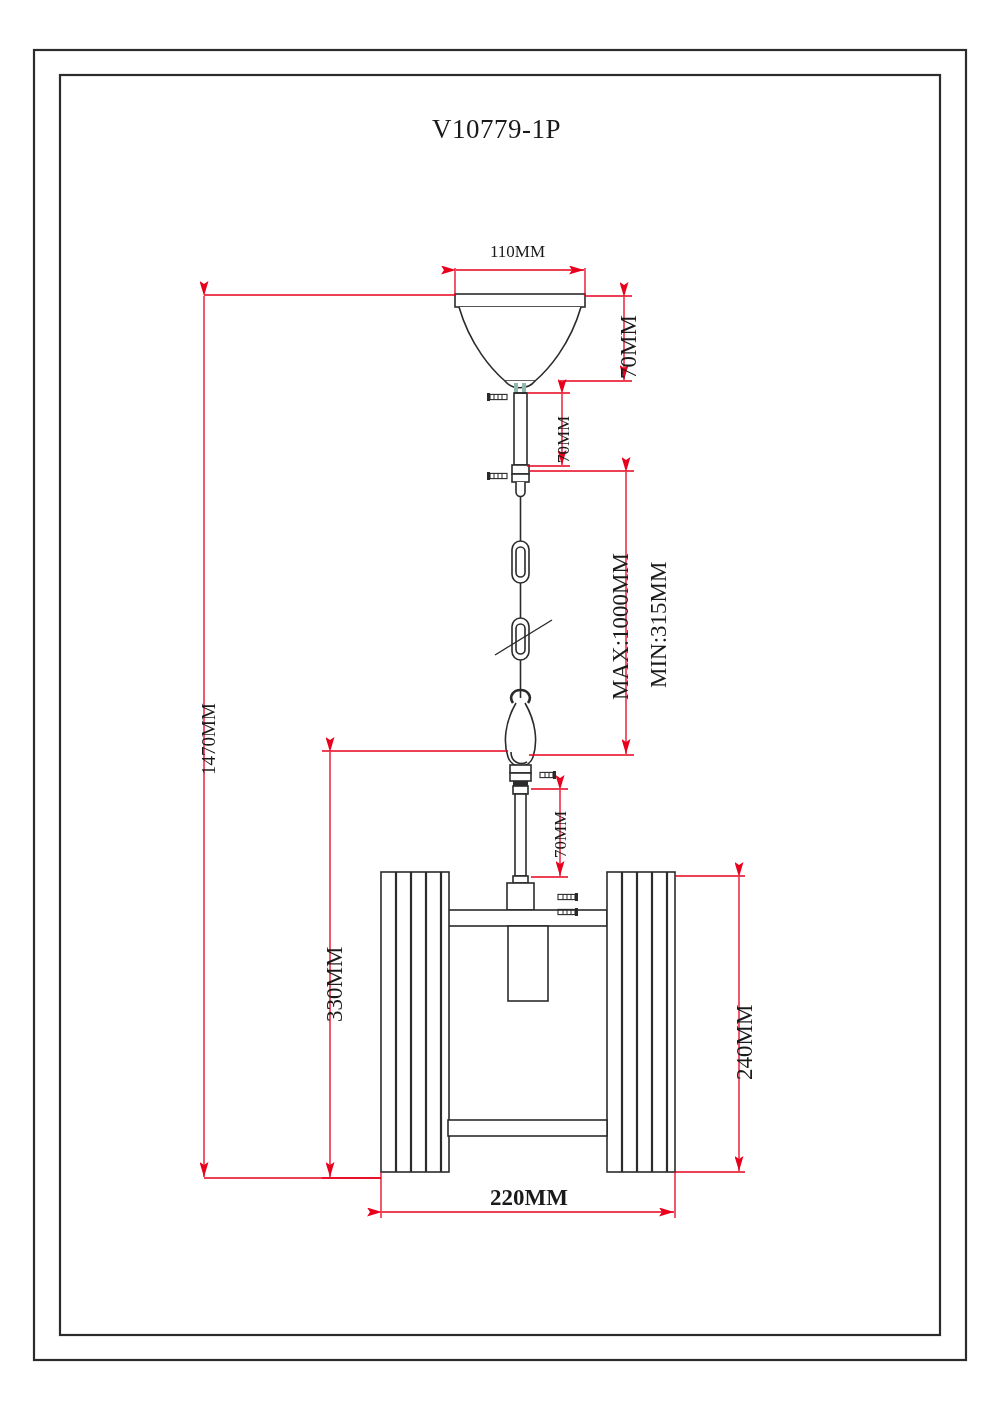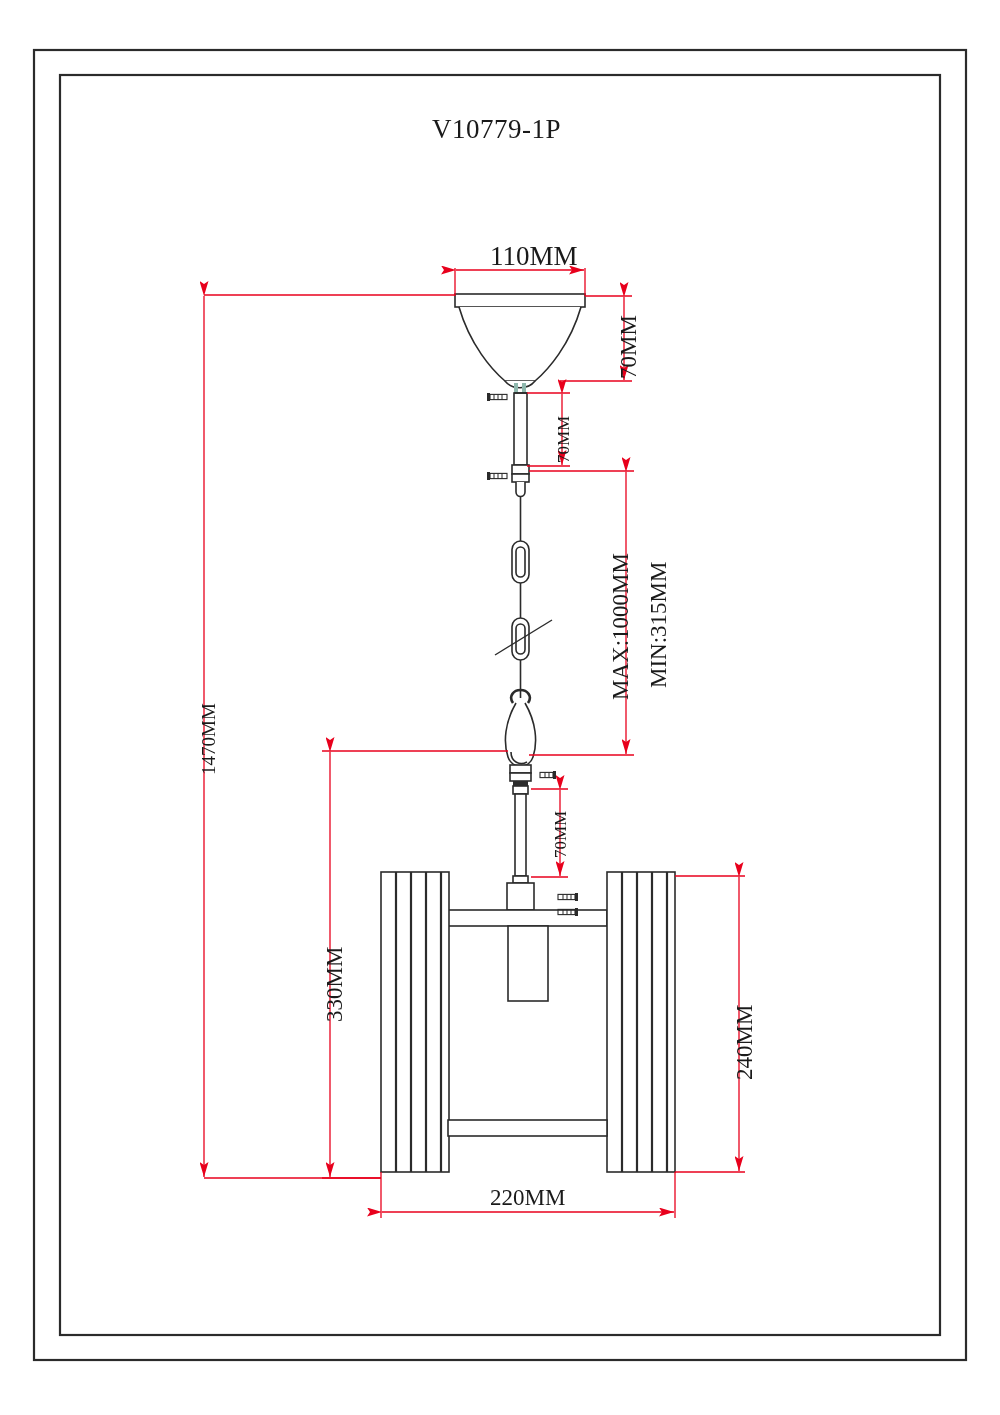--- a/index.html
+++ b/index.html
@@ -240,31 +240,31 @@
     <g>
       <line x1="381" y1="1172" x2="340" y2="1172" opacity="0"></line>
       <line x1="607" y1="876" x2="745" y2="876" opacity="0"></line>
     </g>
   </g>
 </svg>
 </div>
 
 <div class="lbl" style="left:432px; top:116px; font-size:27px; letter-spacing:0.5px;">V10779-1P</div>
 
-<div class="lbl" style="left:490px; top:243px; font-size:27px;">110MM</div>
+<div class="lbl" style="left:490px; top:243px; font-size:17px;">110MM</div>
 
 <div class="lbl vert" style="left:617px; top:379px; font-size:23px; transform:rotate(-90deg);">70MM</div>
 
 <div class="lbl vert" style="left:555px; top:463px; font-size:17px; transform:rotate(-90deg);">70MM</div>
 
 <div class="lbl vert" style="left:609px; top:700px; font-size:23px; transform:rotate(-90deg);">MAX:1000MM</div>
 
 <div class="lbl vert" style="left:647px; top:688px; font-size:23px; transform:rotate(-90deg);">MIN:315MM</div>
 
 <div class="lbl vert" style="left:552px; top:858px; font-size:17px; transform:rotate(-90deg);">70MM</div>
 
 <div class="lbl vert" style="left:199px; top:775px; font-size:19px; transform:rotate(-90deg);">1470MM</div>
 
 <div class="lbl vert" style="left:323px; top:1022px; font-size:23px; transform:rotate(-90deg);">330MM</div>
 
 <div class="lbl vert" style="left:733px; top:1080px; font-size:23px; transform:rotate(-90deg);">240MM</div>
 
-<div class="lbl" style="left:490px; top:1186px; font-size:23px;">220MM</div>
+<div class="lbl" style="left:490px; top:1186px; font-size:23px;font-weight:bold;">220MM</div>
 
 </body></html>

